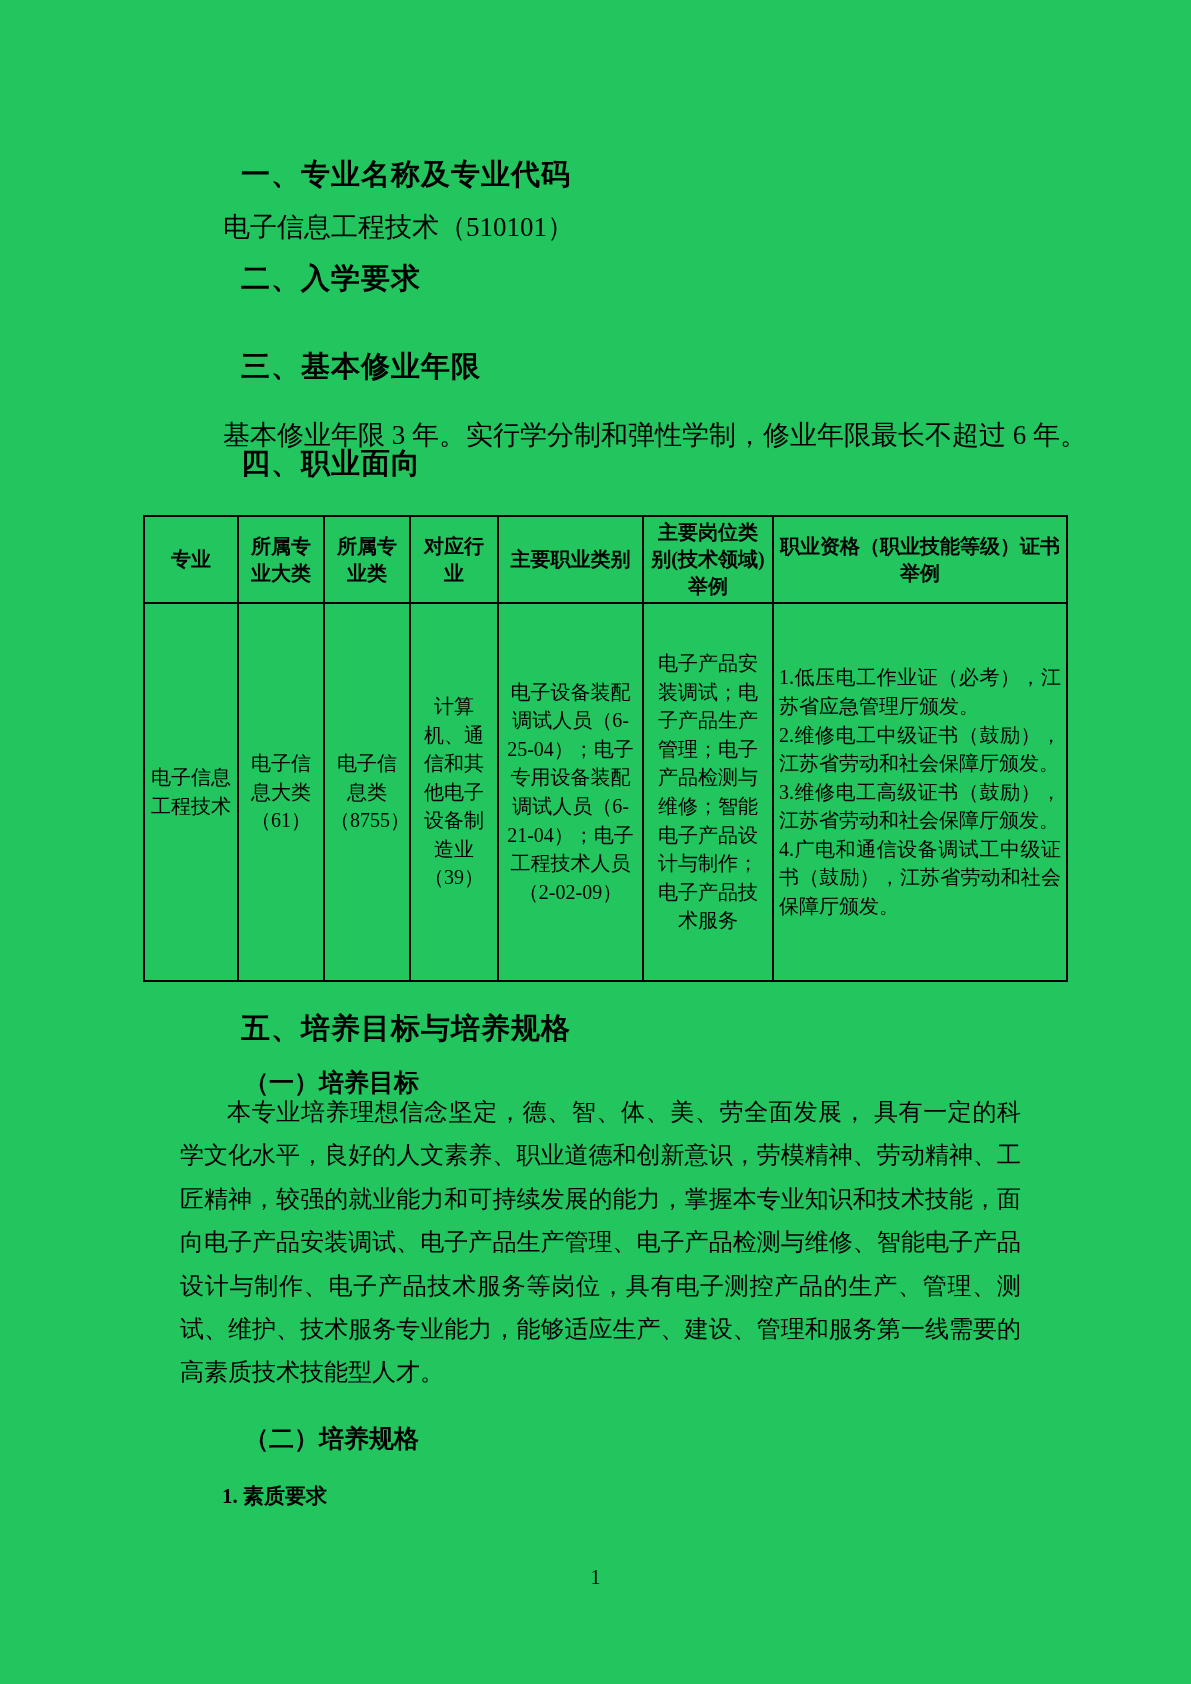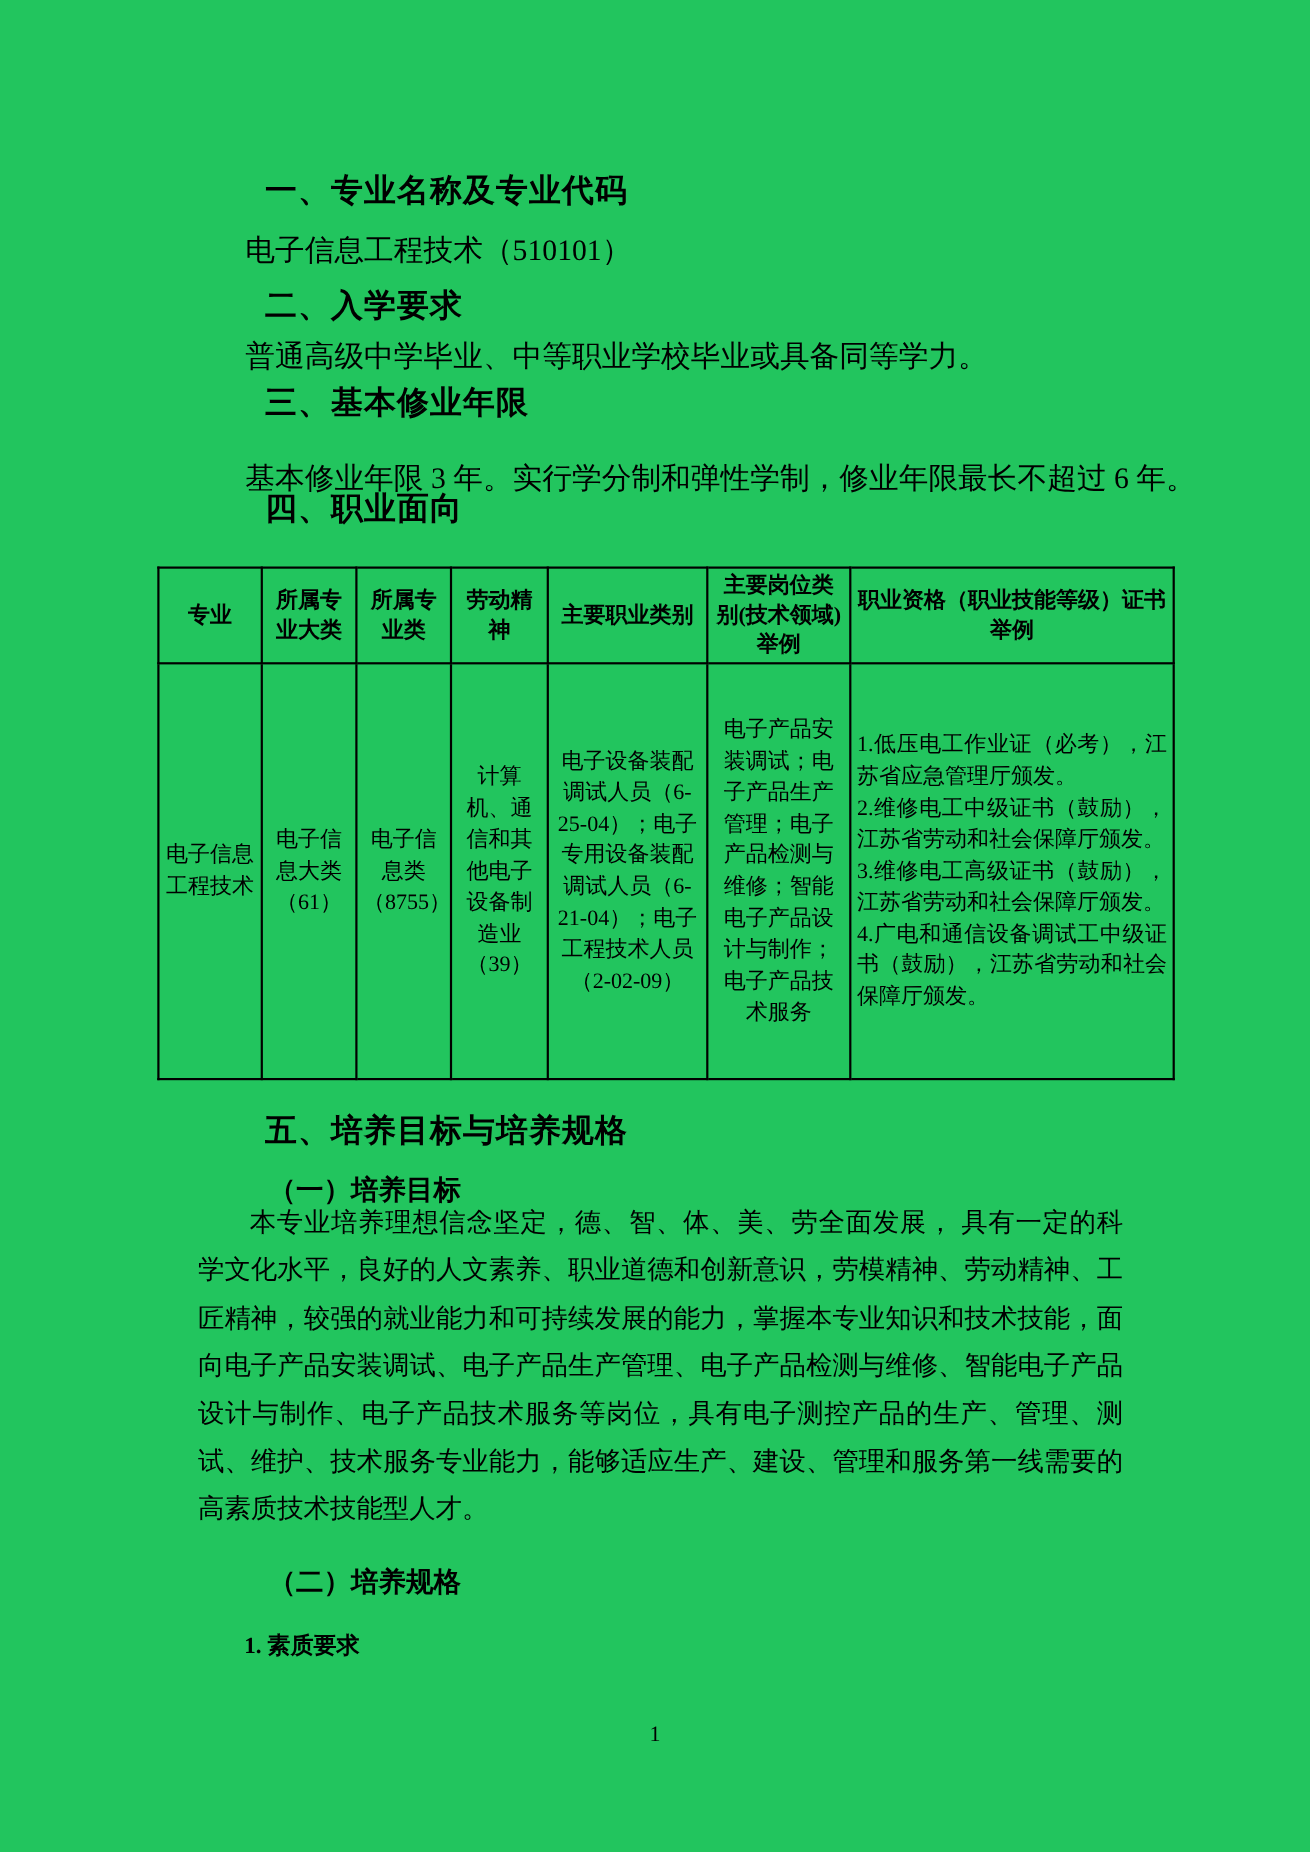--- a/index.html
+++ b/index.html
@@ -88,21 +88,20 @@
 <body>
 
 <div class="page">
 
   <div class="abs sec-heading" style="left:241px; top:158px;">一、专业名称及专业代码</div>
 
   <div class="abs body-line" style="left:180px; top:210px;">电子信息工程技术（510101）</div>
 
   <div class="abs sec-heading" style="left:241px; top:262px;">二、入学要求</div>
 
-  <div class="abs body-line" style="left:180px; top:307px;">普通高级中学毕业、中等职业学校毕业或具备同等学力。</div>
 
   <div class="abs sec-heading" style="left:241px; top:350px;">三、基本修业年限</div>
 
   <div class="abs body-line" style="left:180px; top:418px;">基本修业年限 3 年。实行学分制和弹性学制，修业年限最长不超过 6 年。</div>
 
   <div class="abs sec-heading" style="left:241px; top:447px;">四、职业面向</div>
 
   <table class="jobs abs" style="left:143px; top:515px;">
     <colgroup>
       <col style="width:94px;">
@@ -111,21 +110,21 @@
       <col style="width:88px;">
       <col style="width:145px;">
       <col style="width:130px;">
       <col style="width:294px;">
     </colgroup>
     <tbody>
         <tr>
       <th>专业</th>
       <th>所属专业大类</th>
       <th>所属专业类</th>
-      <th>劳动精神</th>
+      <th>对应行业</th>
       <th>主要职业类别</th>
       <th>主要岗位类别(技术领域)举例</th>
       <th>职业资格（职业技能等级）证书举例</th>
     </tr>
     <tr>
       <td>电子信息工程技术</td>
       <td>电子信息大类（61）</td>
       <td>电子信息类（8755）</td>
       <td>计算机、通信和其他电子设备制造业（39）</td>
       <td>电子设备装配调试人员（6-25-04）；电子专用设备装配调试人员（6-21-04）；电子工程技术人员（2-02-09）</td>

